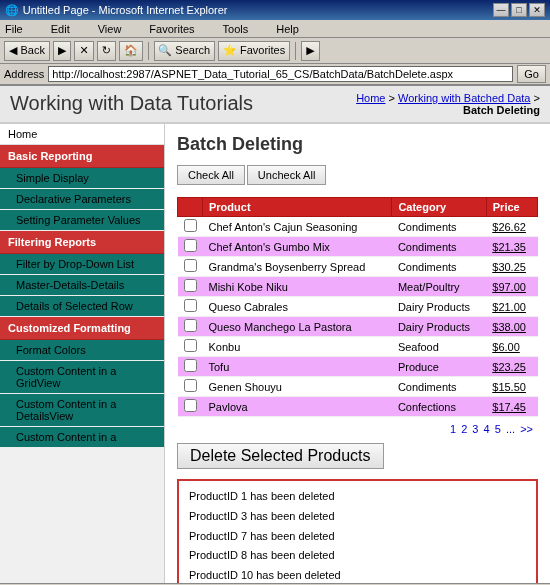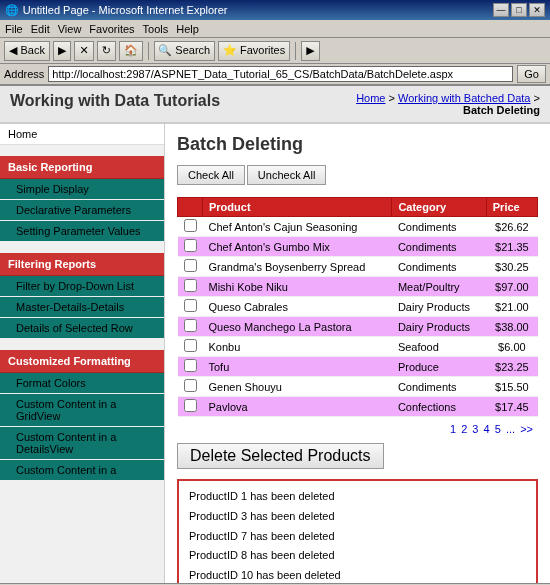--- a/index.html
+++ b/index.html
@@ -26,21 +26,21 @@
       text-align: center;
       line-height: 12px;
       cursor: pointer;
       color: #000;
     }
     .menu-bar {
       background: #d4d0c8;
       padding: 2px 5px;
       font-size: 11px;
       display: flex;
-      gap: 8px;
+      gap: 28px;
       border-bottom: 1px solid #888;
       height: 18px;
       align-items: center;
     }
     .menu-bar span { cursor: pointer; }
     .toolbar {
       background: #d4d0c8;
       padding: 2px 4px;
       display: flex;
       align-items: center;
@@ -94,22 +94,22 @@
     }
     .page-header {
       background: #e8e8e8;
       border-bottom: 2px solid #ccc;
       padding: 6px 10px;
       display: flex;
       justify-content: space-between;
       align-items: flex-start;
     }
     .site-title {
-      font-size: 16px;
-      font-weight: bold;
+      font-size: 20px;
+      font-weight: normal;
       color: #333;
     }
     .breadcrumb {
       font-size: 11px;
       text-align: right;
     }
     .breadcrumb a { color: #0000cc; text-decoration: underline; }
     .breadcrumb .current { font-weight: bold; }
 
     .content-area {
@@ -132,21 +132,20 @@
       cursor: pointer;
       border-bottom: 1px solid #ddd;
       background: #fff;
     }
     .sidebar-section {
       padding: 5px 8px;
       font-weight: bold;
       color: white;
       background: #cc3333;
       border-bottom: 1px solid #aa2222;
-      margin-top: 11px;
     }
     .sidebar-subitem {
       padding: 4px 16px;
       cursor: pointer;
       border-bottom: 1px solid #eee;
       background: #0f766e;
       color: #000;
     }
 
     
@@ -189,21 +188,21 @@
       text-align: left;
       border: 1px solid #aa1111;
     }
     .data-table td {
       padding: 2px 6px;
       border-bottom: 1px solid #eee;
     }
     .data-table tr.odd { background: #fff; }
     .data-table tr.even { background: #f0abfc; }
     .data-table .cb-col { width: 18px; }
-    .data-table .price-col { text-align: center; }
+    .data-table .price-col { text-align: left; text-decoration: underline; }
 
     .pagination {
       text-align: right;
       font-size: 11px;
       margin-bottom: 8px;
       padding-right: 4px;
     }
     .pagination a { color: #0000cc; text-decoration: none; margin: 0 1px; }
 
     .delete-btn-row {

